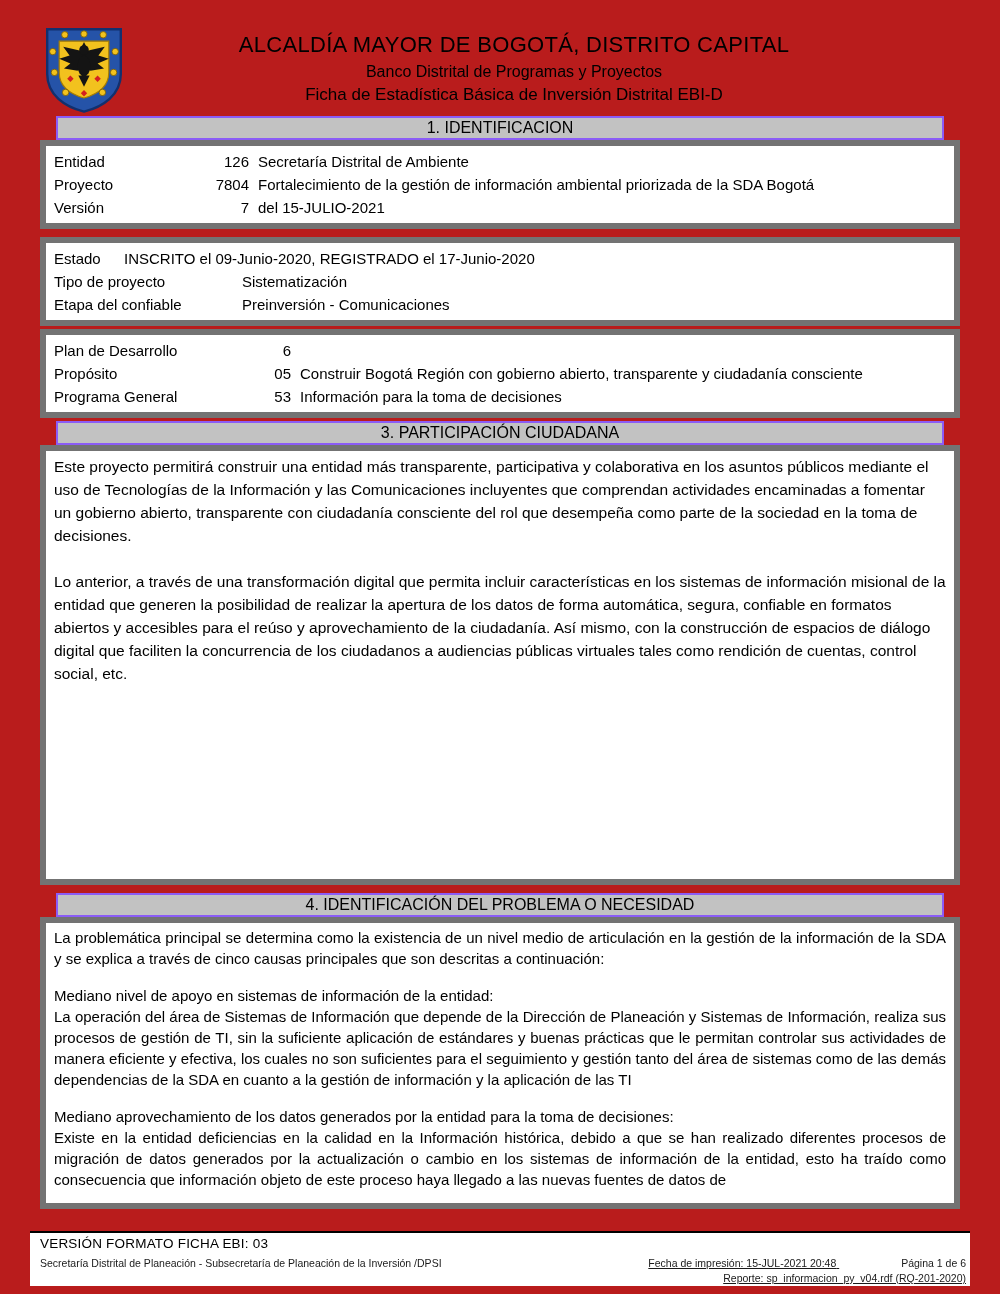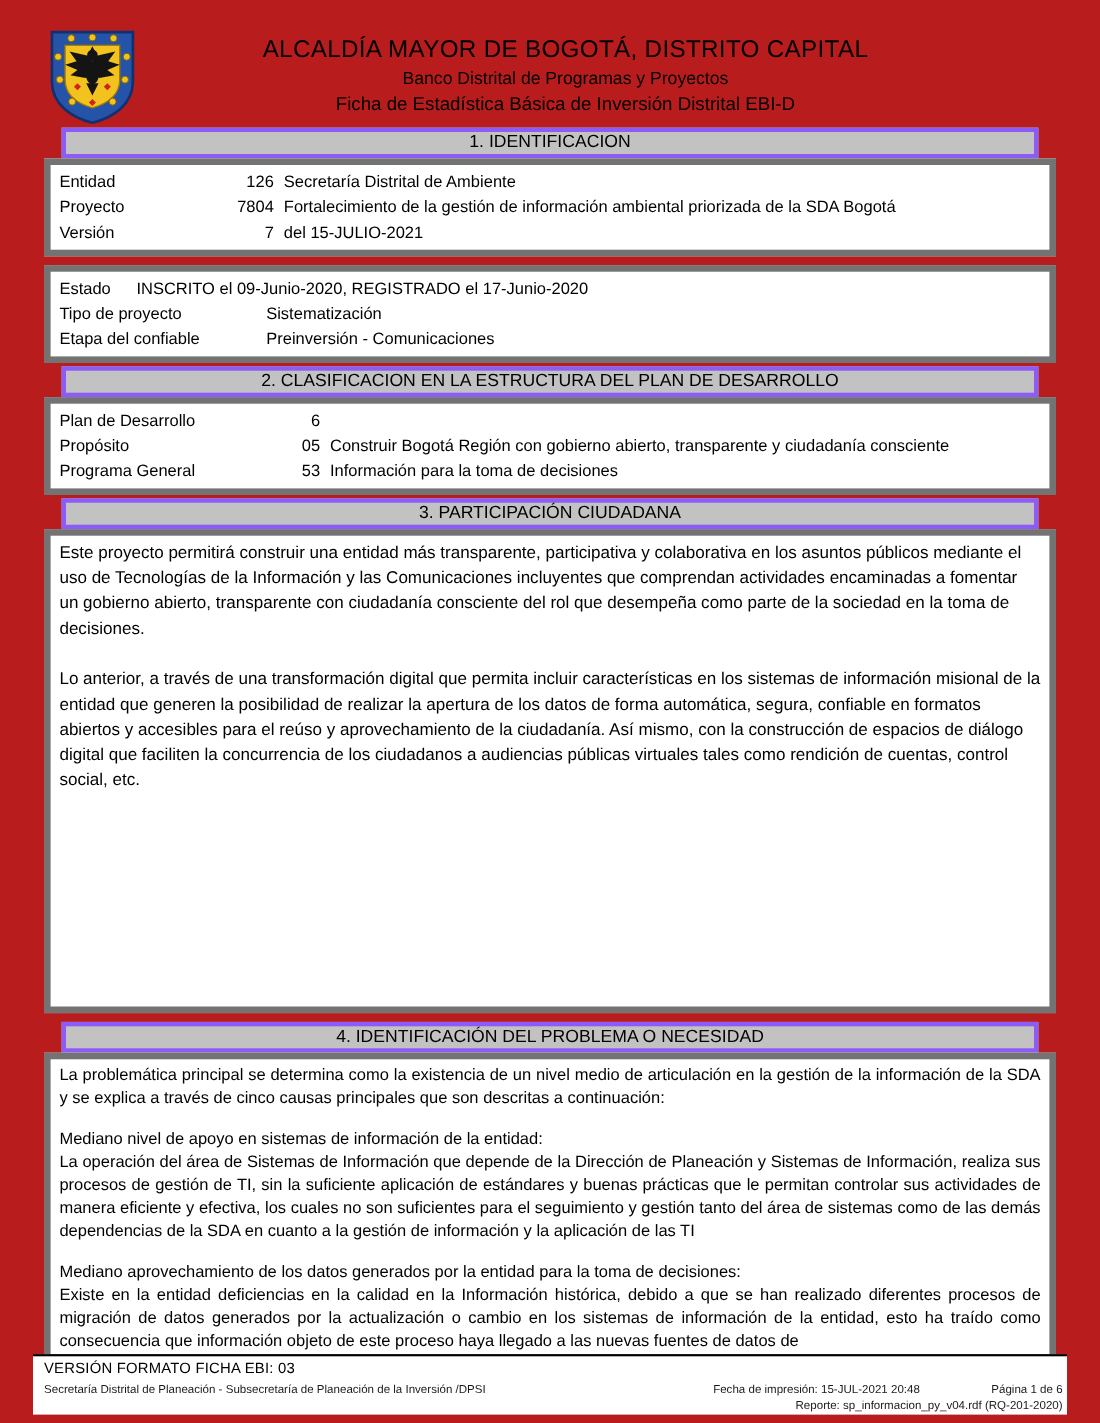--- a/index.html
+++ b/index.html
@@ -11,21 +11,21 @@
   }
   
   .doc-header { display:flex; padding:26px 40px 6px 40px; height:116px; }
   .logo-wrap { width:88px; height:88px; flex:0 0 88px; }
   .titles { flex:1; text-align:center; padding-right:60px; }
   .title-main { font-size:22px; letter-spacing:0.3px; margin-top:6px; }
   .title-sub1 { font-size:16px; margin-top:5px; }
   .title-sub2 { font-size:17px; margin-top:4px; }
   
   .section-bar {
-    margin:0 56px; background:#c2c2c2; border:4px solid #8b5cf6;
+    margin:0 56px; background:#c2c2c2; border:2px solid #8b5cf6;
     text-align:center; font-size:16px; line-height:17px; padding:1px 0 2px 0;
   }
   .box {
     margin:0 40px; border:6px solid #737373; background:#fff;
     font-size:15px; padding:4px 8px;
   }
   .row { display:flex; line-height:23px; white-space:nowrap; }
   .lbl { flex:0 0 auto; }
   .code { text-align:right; flex:0 0 auto; padding-right:9px; }
   .val { flex:1 1 auto; overflow:hidden; }
@@ -45,21 +45,21 @@
   .pgroup { margin-bottom:16px; }
   
   .footer {
     position:absolute; left:30px; right:30px; bottom:8px; background:#fff;
   }
   .footer-rule { border-top:2px solid #000; margin-bottom:3px; }
   .footer-version { font-size:13.5px; letter-spacing:0.2px; padding-left:10px; margin-bottom:5px; }
   .footer-cols { display:flex; justify-content:space-between; font-size:10.5px; color:#1a1a1a; padding:0 4px 0 10px; }
   .footer-left div { line-height:15px; }
   .footer-right { text-align:right; }
-  .footer-right div { line-height:15px; }
+  .footer-right div { line-height:15px;text-decoration:underline; }
   .pagina { display:inline-block; margin-left:62px; }
 </style>
 </head>
 <body>
 
 <div class="page">
 
   <div class="doc-header">
     <div class="logo-wrap">
       <svg viewBox="0 0 100 110" width="88" height="88" aria-hidden="true">
@@ -129,21 +129,20 @@
       <span class="val">Sistematización</span>
     </div>
     <div class="row">
       <span class="lbl w-tipo">Etapa del confiable</span>
       <span class="val">Preinversión - Comunicaciones</span>
     </div>
   </div>
 
   <div class="gap3"></div>
 
-  <div class="section-bar">2. CLASIFICACION EN LA ESTRUCTURA DEL PLAN DE DESARROLLO</div>
   <div class="box">
     <div class="row">
       <span class="lbl w-label2">Plan de Desarrollo</span>
       <span class="code w-code2">6</span>
     </div>
     <div class="row">
       <span class="lbl w-label2">Propósito</span>
       <span class="code w-code2">05</span>
       <span class="val">Construir Bogotá Región con gobierno abierto, transparente y ciudadanía consciente</span>
     </div>

